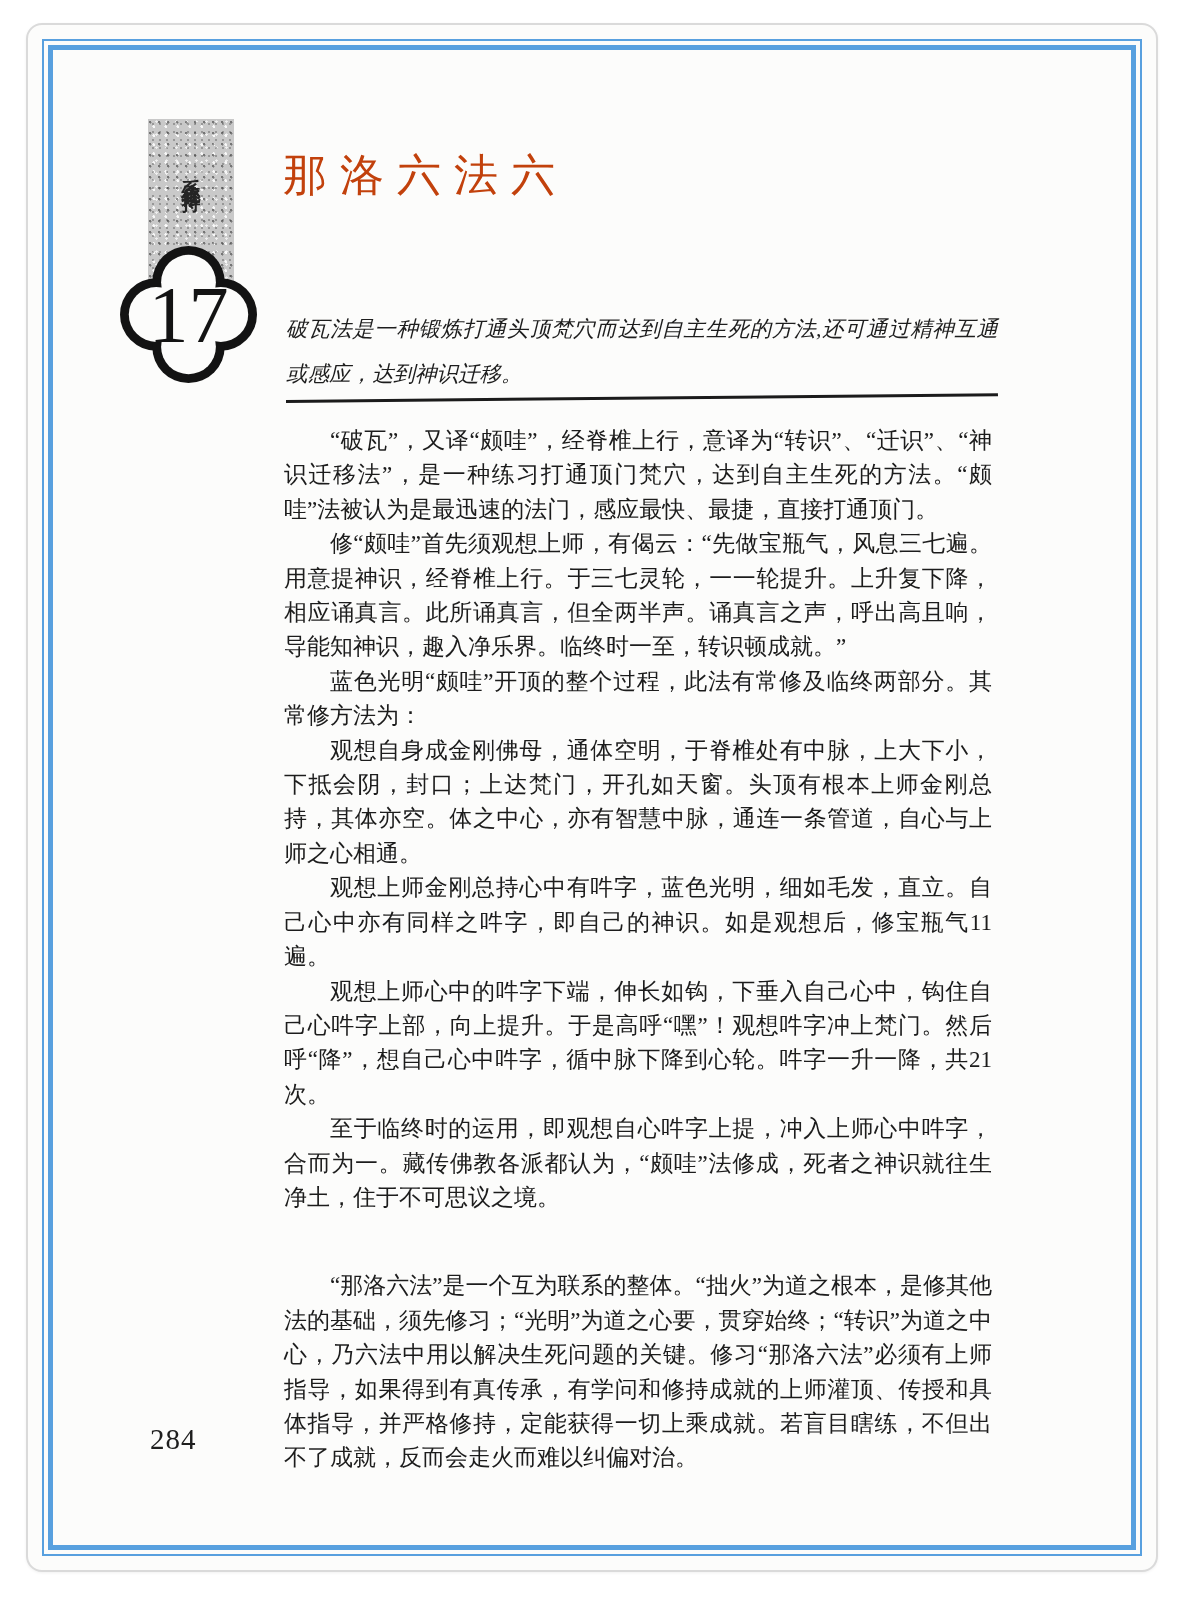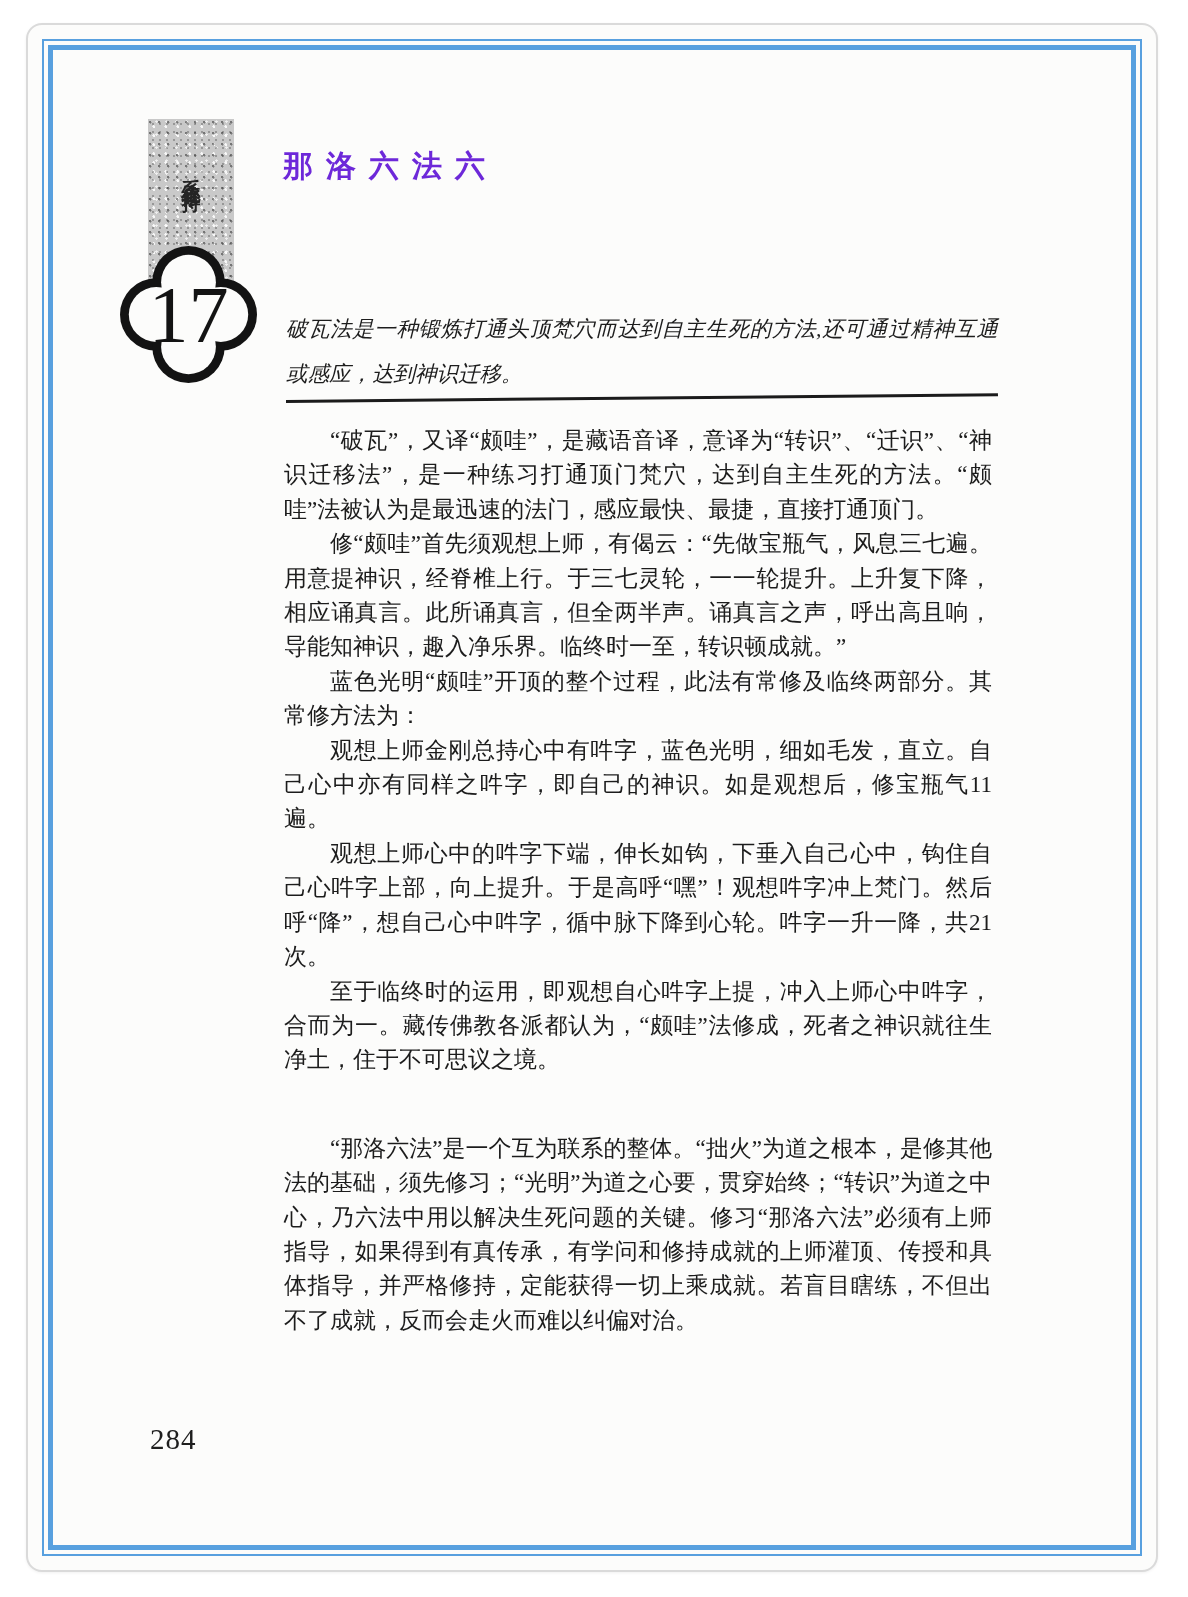--- a/index.html
+++ b/index.html
@@ -35,21 +35,21 @@
   .chapter-band-label {
     position:absolute; left:50%; transform:translateX(-50%); top:44px;
     writing-mode:vertical-rl; text-orientation:upright;
     font-size:19px; font-weight:bold; letter-spacing:5px; color:#242424;
   }
 
   .chapter-emblem { position:absolute; left:92px; top:221px; width:137px; height:137px; }
 
   .part-title {
     position:absolute; left:255px; top:121px;
-    font-size:30px; font-weight:700; letter-spacing:13px; color:#6d28d9;
+    font-size:44px; font-weight:400; letter-spacing:13px; color:#c2410c;
     white-space:nowrap;
   }
   .page-title {
     position:absolute; left:253px; top:163px;
     font-size:63px; font-weight:900; letter-spacing:13px; color:#101010;
     white-space:nowrap;
   }
   .chapter-intro {
     position:absolute; left:258px; top:282px; width:712px;
     font-size:21.5px; font-style:italic; line-height:45px; color:#1d1d1d;
@@ -98,23 +98,24 @@
   </svg>
 
   <div class="part-title">那洛六法六</div>
 
 
   <div class="chapter-intro">破瓦法是一种锻炼打通头顶梵穴而达到自主生死的方法,还可通过精神互通或感应，达到神识迁移。</div>
 
   <div class="section-rule"></div>
 
   <div class="article">
-    <p>“破瓦”，又译“颇哇”，是藏语音译，意译为“转识”、“迁识”、“神识迁移法”，是一种练习打通顶门梵穴，达到自主生死的方法。“颇哇”法被认为是最迅速的法门，感应最快、最捷，直接打通顶门。</p>
+    <p>“破瓦”，又译“颇哇”，经脊椎上行，意译为“转识”、“迁识”、“神识迁移法”，是一种练习打通顶门梵穴，达到自主生死的方法。“颇哇”法被认为是最迅速的法门，感应最快、最捷，直接打通顶门。</p>
     <p>修“颇哇”首先须观想上师，有偈云：“先做宝瓶气，风息三七遍。用意提神识，经脊椎上行。于三七灵轮，一一轮提升。上升复下降，相应诵真言。此所诵真言，但全两半声。诵真言之声，呼出高且响，导能知神识，趣入净乐界。临终时一至，转识顿成就。”</p>
     <p>蓝色光明“颇哇”开顶的整个过程，此法有常修及临终两部分。其常修方法为：</p>
+    <p>观想自身成金刚佛母，通体空明，于脊椎处有中脉，上大下小，下抵会阴，封口；上达梵门，开孔如天窗。头顶有根本上师金刚总持，其体亦空。体之中心，亦有智慧中脉，通连一条管道，自心与上师之心相通。</p>
     <p>观想上师金刚总持心中有吽字，蓝色光明，细如毛发，直立。自己心中亦有同样之吽字，即自己的神识。如是观想后，修宝瓶气11遍。</p>
     <p>观想上师心中的吽字下端，伸长如钩，下垂入自己心中，钩住自己心吽字上部，向上提升。于是高呼“嘿”！观想吽字冲上梵门。然后呼“降”，想自己心中吽字，循中脉下降到心轮。吽字一升一降，共21次。</p>
     <p>至于临终时的运用，即观想自心吽字上提，冲入上师心中吽字，合而为一。藏传佛教各派都认为，“颇哇”法修成，死者之神识就往生净土，住于不可思议之境。</p>
     <p class="gap-before">“那洛六法”是一个互为联系的整体。“拙火”为道之根本，是修其他法的基础，须先修习；“光明”为道之心要，贯穿始终；“转识”为道之中心，乃六法中用以解决生死问题的关键。修习“那洛六法”必须有上师指导，如果得到有真传承，有学问和修持成就的上师灌顶、传授和具体指导，并严格修持，定能获得一切上乘成就。若盲目瞎练，不但出不了成就，反而会走火而难以纠偏对治。</p>
   </div>
 
   <div class="page-number">284</div>
 
 </div>
 

